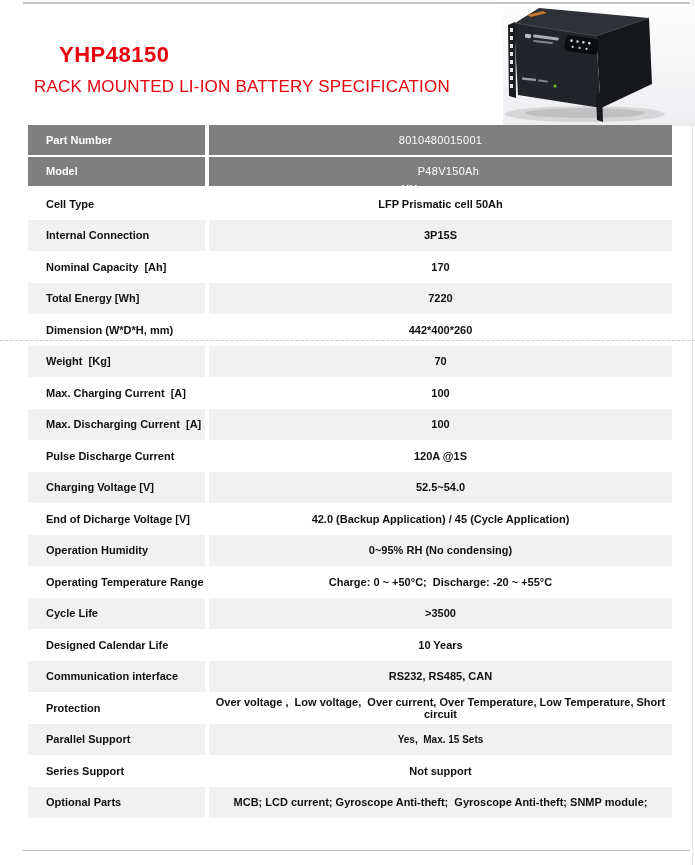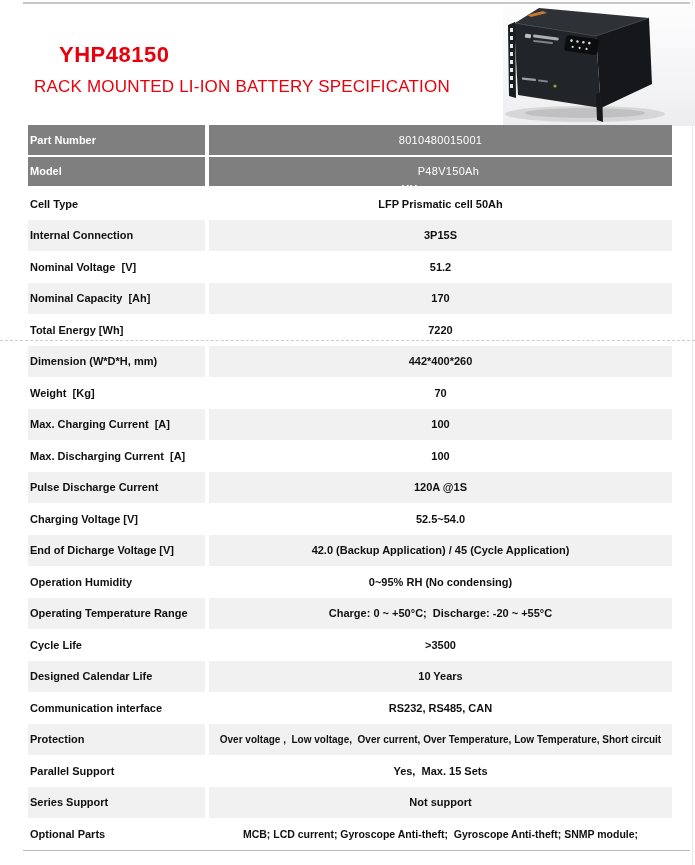--- a/index.html
+++ b/index.html
@@ -17,21 +17,21 @@
               color:var(--red); letter-spacing:.5px;margin-left:9px; }
   .subtitle { position:absolute; left:34px; top:77px; font-size:17px; font-weight:400;
               color:var(--red); letter-spacing:.2px; }
 
   .photo { position:absolute; left:503px; top:6px; width:192px; height:120px;
            background:linear-gradient(180deg,#fdfdfe 0%,#f3f3f5 70%,#ededf0 100%); }
   .photo svg { display:block; width:100%; height:100%; }
 
   .spec { position:absolute; left:28px; top:125px; width:644px; }
   .row  { display:flex; height:31.5px; align-items:stretch; }
-  .row .label { width:177px; display:flex; align-items:center; padding-left:2px;
+  .row .label { width:177px; display:flex; align-items:center; padding-left:18px;
                 font-size:11px; font-weight:700; color:var(--ink); white-space:pre-wrap; }
   .row .gap   { width:4px; background:#fff; }
   .row .value { flex:1; display:flex; align-items:center; justify-content:center;
                 font-size:11px; font-weight:700; color:var(--ink); text-align:center;
                 white-space:pre-wrap; }
   .row.head { background:var(--head-gray); border-bottom:2px solid #fff; }
   .row.head .label { color:#fff; }
   .row.head .value { color:#fff; font-weight:400; letter-spacing:.3px; }
   .row.head .value .bold { font-weight:700;margin-top:36px; }
   .rows .row:nth-child(even) { background:var(--alt-gray); }
@@ -121,25 +121,20 @@
       <div class="label">Cell Type</div>
       <div class="gap"></div>
       <div class="value">LFP Prismatic cell 50Ah</div>
     </div>
     <div class="row">
       <div class="label">Internal Connection</div>
       <div class="gap"></div>
       <div class="value">3P15S</div>
     </div>
     <div class="row">
-      <div class="label">Nominal Voltage  [V]</div>
-      <div class="gap"></div>
-      <div class="value">51.2</div>
-    </div>
-    <div class="row">
       <div class="label">Nominal Capacity  [Ah]</div>
       <div class="gap"></div>
       <div class="value">170</div>
     </div>
     <div class="row">
       <div class="label">Total Energy [Wh]</div>
       <div class="gap"></div>
       <div class="value">7220</div>
     </div>
     <div class="row">

